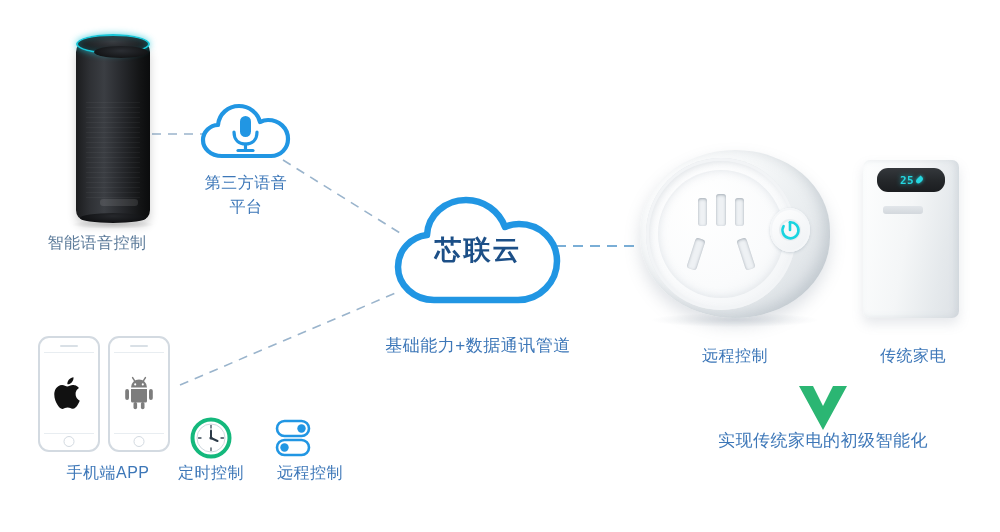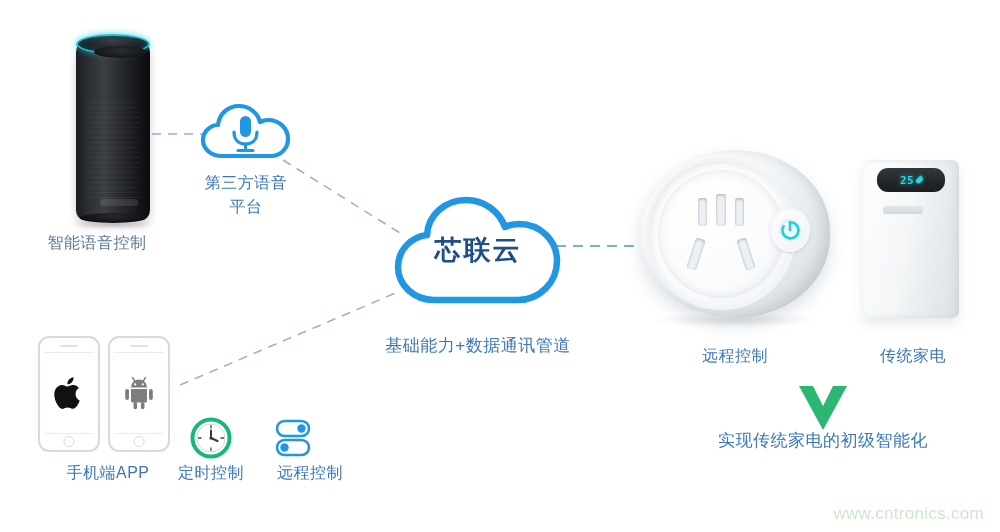--- a/index.html
+++ b/index.html
@@ -299,15 +299,14 @@
   </div>
   <div class="lbl blue" style="left:843px;top:345px;width:140px;">传统家电</div>
 
   <div class="node" id="v-arrow">
     <svg width="52" height="48" viewBox="0 0 52 48">
       <path d="M2 2 L26 46 L50 2 L36 2 L26 22 L16 2 Z" fill="#2bb673"></path>
     </svg>
   </div>
   <div class="lbl blue" style="left:688px;top:430px;width:270px;font-size:17px;">实现传统家电的初级智能化</div>
 
-  <div class="wm">www.cntronics.com</div>
 
 </div>
 
 </body></html>

